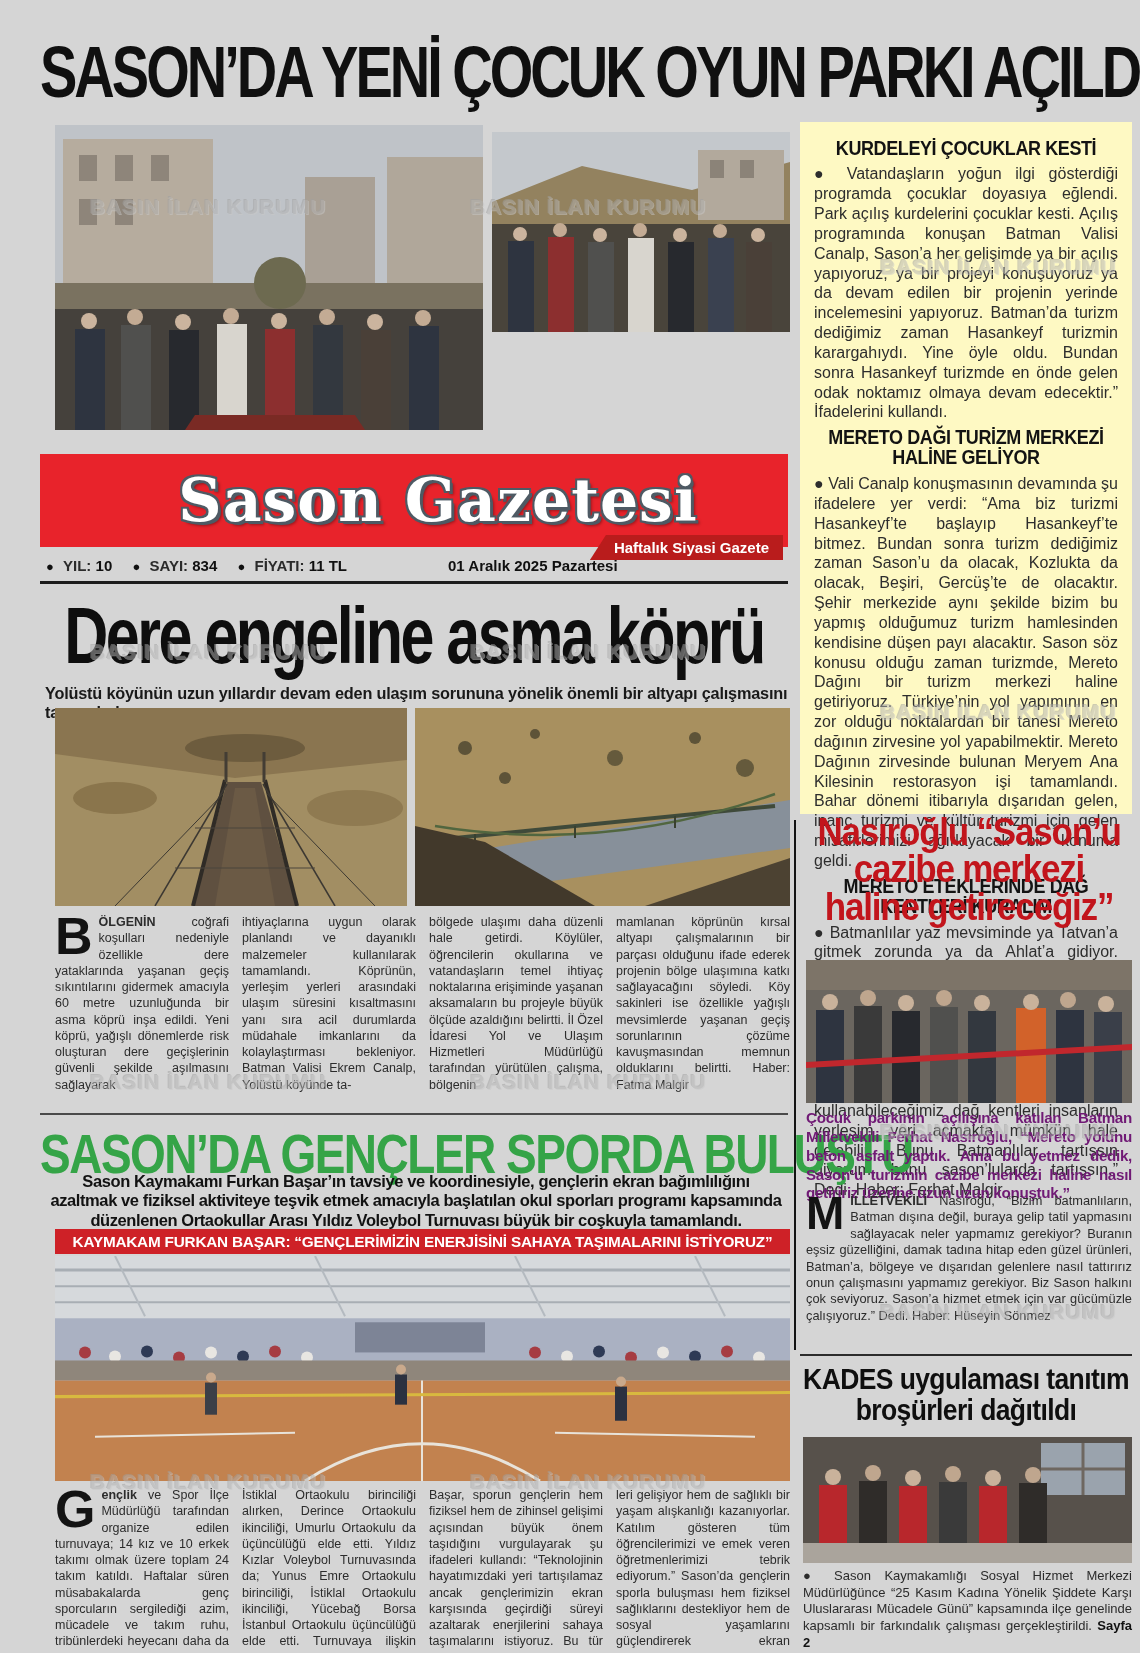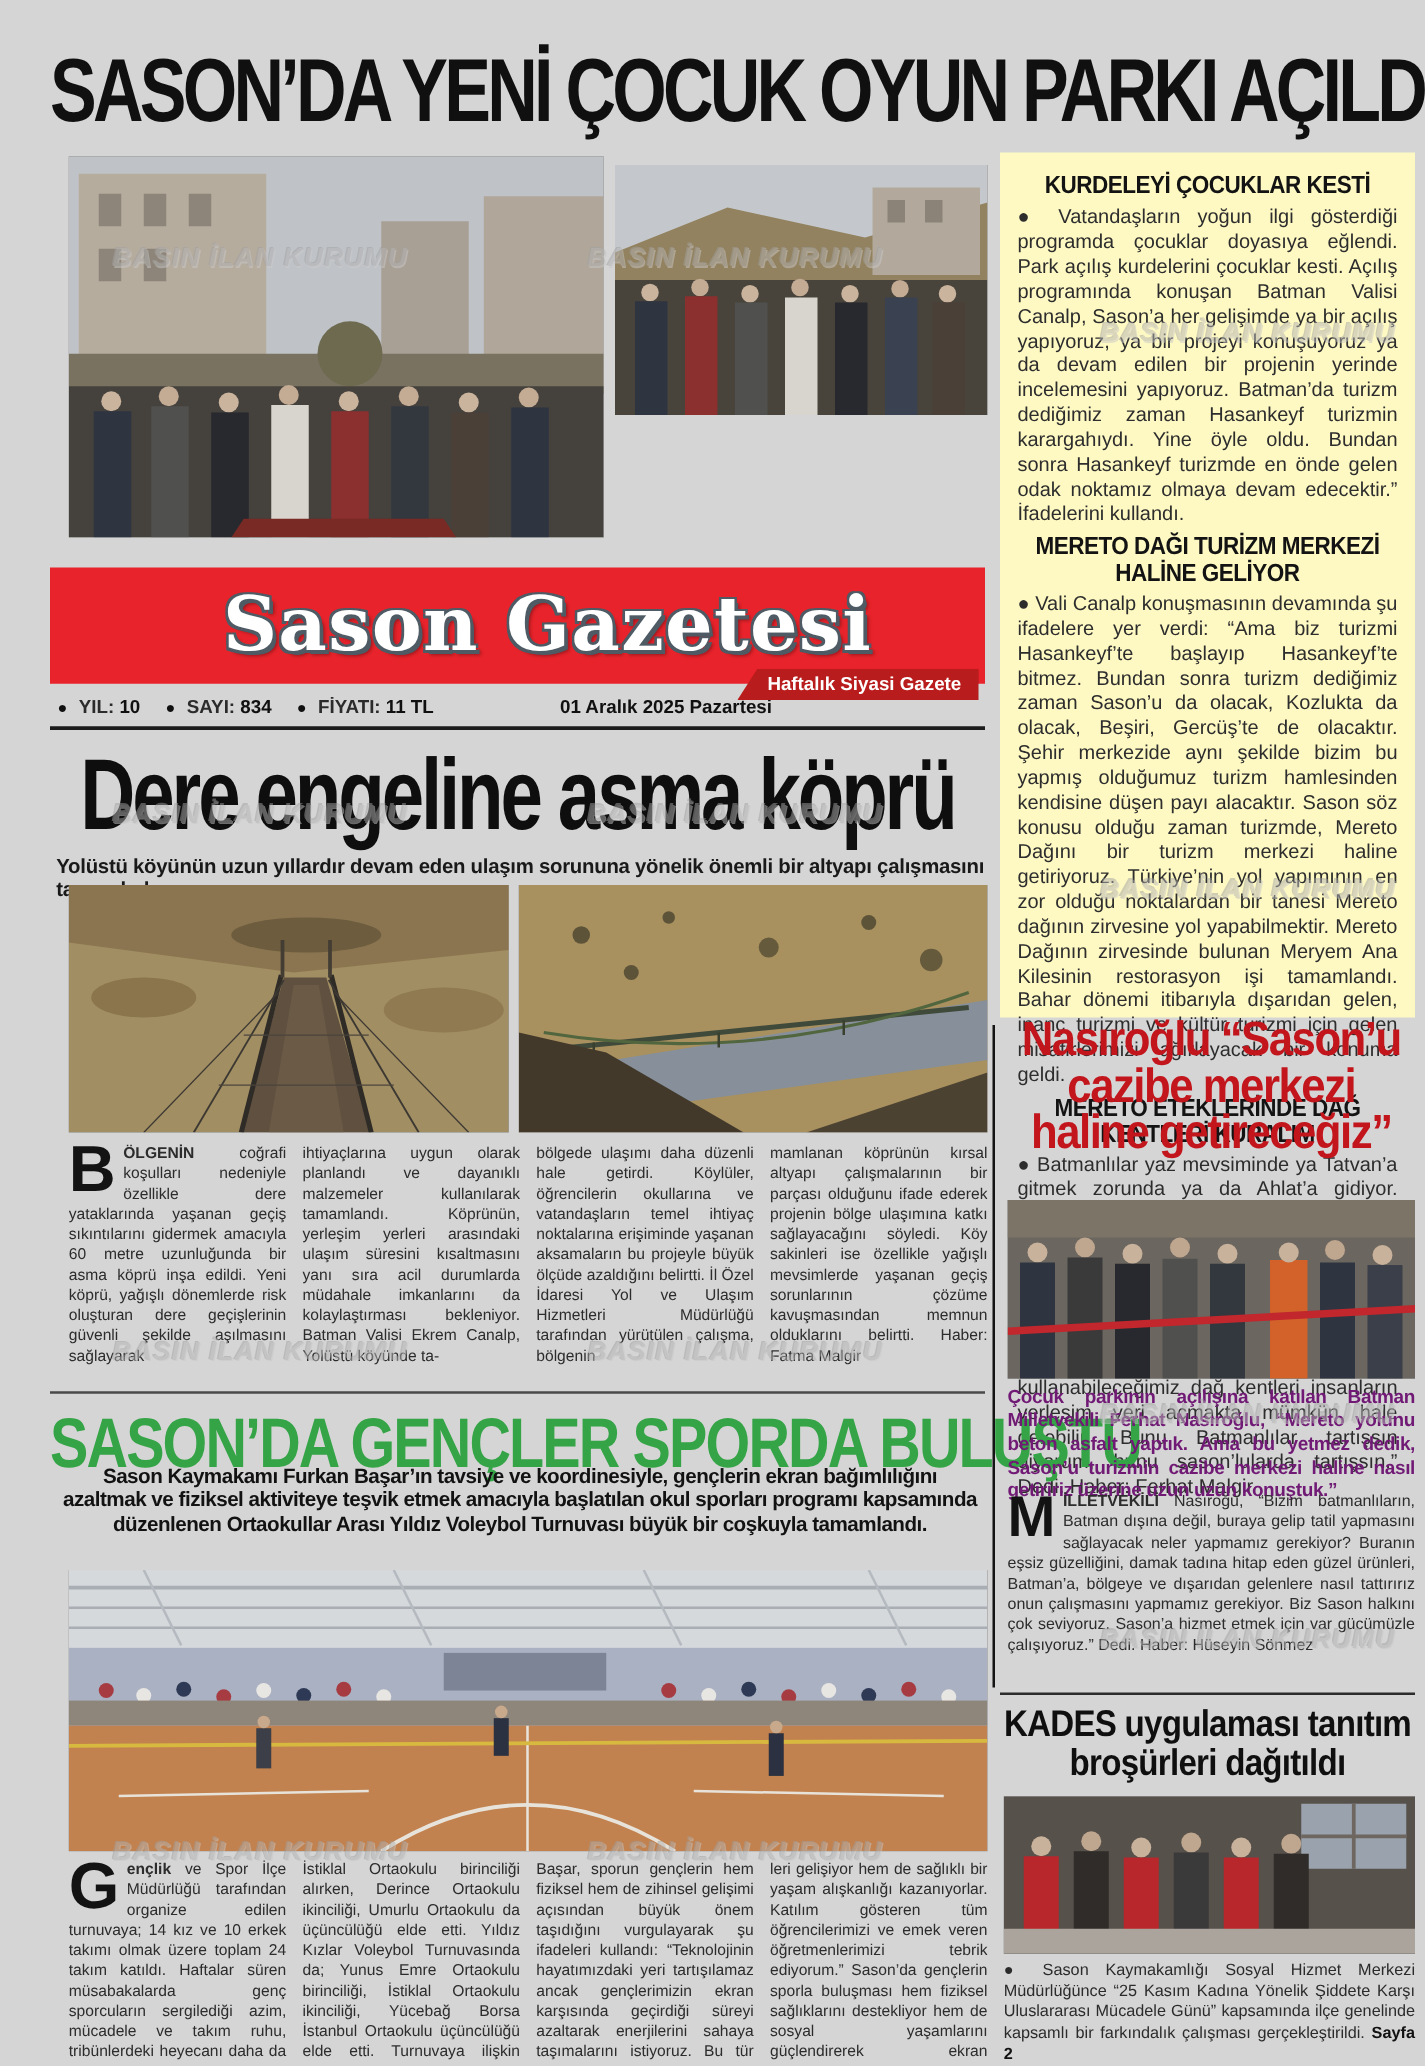--- a/index.html
+++ b/index.html
@@ -4,21 +4,21 @@
 <style>
   * { margin:0; padding:0; box-sizing:border-box; }
   html,body { background:#9a9a9a; }
   body { font-family:"Liberation Sans", sans-serif; }
   .page { position:relative; width:1140px; height:1653px; margin:0 auto;
           background:#d5d5d5; overflow:hidden; }
 
   
   .wm { position:absolute; z-index:6; font-size:21px; font-weight:800;
         color:#b3b3b3; opacity:.5; letter-spacing:1px; pointer-events:none;
-        text-shadow:1px 1px 0 #c9c9c9, -1px -1px 0 #a0a0a0; white-space:nowrap;font-style:italic; }
+        text-shadow:1px 1px 0 #c9c9c9, -1px -1px 0 #a0a0a0; white-space:nowrap; }
   .wm:nth-of-type(1){left:90px;top:195px;}  .wm:nth-of-type(2){left:470px;top:195px;}
   .wm:nth-of-type(3){left:880px;top:255px;} .wm:nth-of-type(4){left:90px;top:640px;}
   .wm:nth-of-type(5){left:470px;top:640px;} .wm:nth-of-type(6){left:880px;top:700px;}
   .wm:nth-of-type(7){left:90px;top:1070px;} .wm:nth-of-type(8){left:470px;top:1070px;}
   .wm:nth-of-type(9){left:880px;top:1120px;}.wm:nth-of-type(10){left:90px;top:1470px;}
   .wm:nth-of-type(11){left:470px;top:1470px;}.wm:nth-of-type(12){left:880px;top:1300px;}
 
   .photo { position:absolute; overflow:hidden; background:#888; }
   .photo svg { width:100%; height:100%; display:block; }
   .photo--flow { position:relative; }
@@ -269,20 +269,21 @@
     <div class="col"><span class="dropcap">B</span><b>ÖLGENİN</b><span> coğrafi koşulları nedeniyle özellikle dere yataklarında yaşanan geçiş sıkıntılarını gidermek amacıyla 60 metre uzunluğunda bir asma köprü inşa edildi. Yeni köprü, yağışlı dönemlerde risk oluşturan dere geçişlerinin güvenli şekilde aşılmasını sağlayarak</span></div>
     <div class="col">ihtiyaçlarına uygun olarak planlandı ve dayanıklı malzemeler kullanılarak tamamlandı. Köprünün, yerleşim yerleri arasındaki ulaşım süresini kısaltmasını yanı sıra acil durumlarda müdahale imkanlarını da kolaylaştırması bekleniyor. Batman Valisi Ekrem Canalp, Yolüstü köyünde ta-</div>
     <div class="col">bölgede ulaşımı daha düzenli hale getirdi. Köylüler, öğrencilerin okullarına ve vatandaşların temel ihtiyaç noktalarına erişiminde yaşanan aksamaların bu projeyle büyük ölçüde azaldığını belirtti. İl Özel İdaresi Yol ve Ulaşım Hizmetleri Müdürlüğü tarafından yürütülen çalışma, bölgenin</div>
     <div class="col">mamlanan köprünün kırsal altyapı çalışmalarının bir parçası olduğunu ifade ederek projenin bölge ulaşımına katkı sağlayacağını söyledi. Köy sakinleri ise özellikle yağışlı mevsimlerde yaşanan geçiş sorunlarının çözüme kavuşmasından memnun olduklarını belirtti. Haber: Fatma Malgir</div>
   </div>
 
   <div class="hrule" id="rule-2"></div>
 
   <h2 id="sports-headline">SASON’DA GENÇLER SPORDA BULUŞTU</h2>
   <p id="sports-lead">Sason Kaymakamı Furkan Başar’ın tavsiye ve koordinesiyle, gençlerin ekran bağımlılığını azaltmak ve fiziksel aktiviteye teşvik etmek amacıyla başlatılan okul sporları programı kapsamında düzenlenen Ortaokullar Arası Yıldız Voleybol Turnuvası büyük bir coşkuyla tamamlandı.</p>
+  <div id="sports-banner">KAYMAKAM FURKAN BAŞAR: “GENÇLERİMİZİN ENERJİSİNİ SAHAYA TAŞIMALARINI İSTİYORUZ”</div>
 
   <div class="photo" id="sports-photo">
     <svg viewBox="0 0 735 224" preserveAspectRatio="none">
       <rect width="735" height="224" fill="#d6d9dc"></rect>
       <line x1="0" y1="14" x2="735" y2="14" stroke="#a8aeb4" stroke-width="3"></line>
       <line x1="0" y1="30" x2="735" y2="30" stroke="#a8aeb4" stroke-width="2"></line>
       <line x1="0" y1="46" x2="735" y2="46" stroke="#a8aeb4" stroke-width="2"></line>
       <line x1="60" y1="0" x2="90" y2="60" stroke="#b4bac0" stroke-width="2"></line>
       <line x1="260" y1="0" x2="290" y2="60" stroke="#b4bac0" stroke-width="2"></line>
       <line x1="460" y1="0" x2="490" y2="60" stroke="#b4bac0" stroke-width="2"></line>

